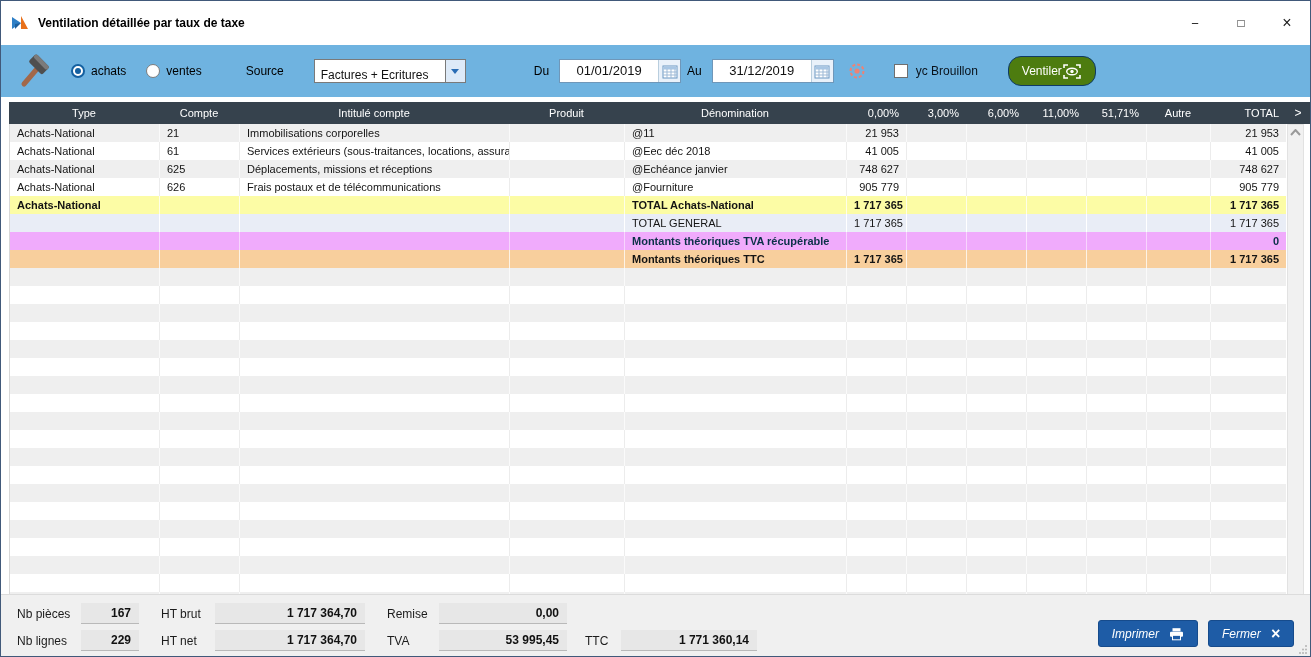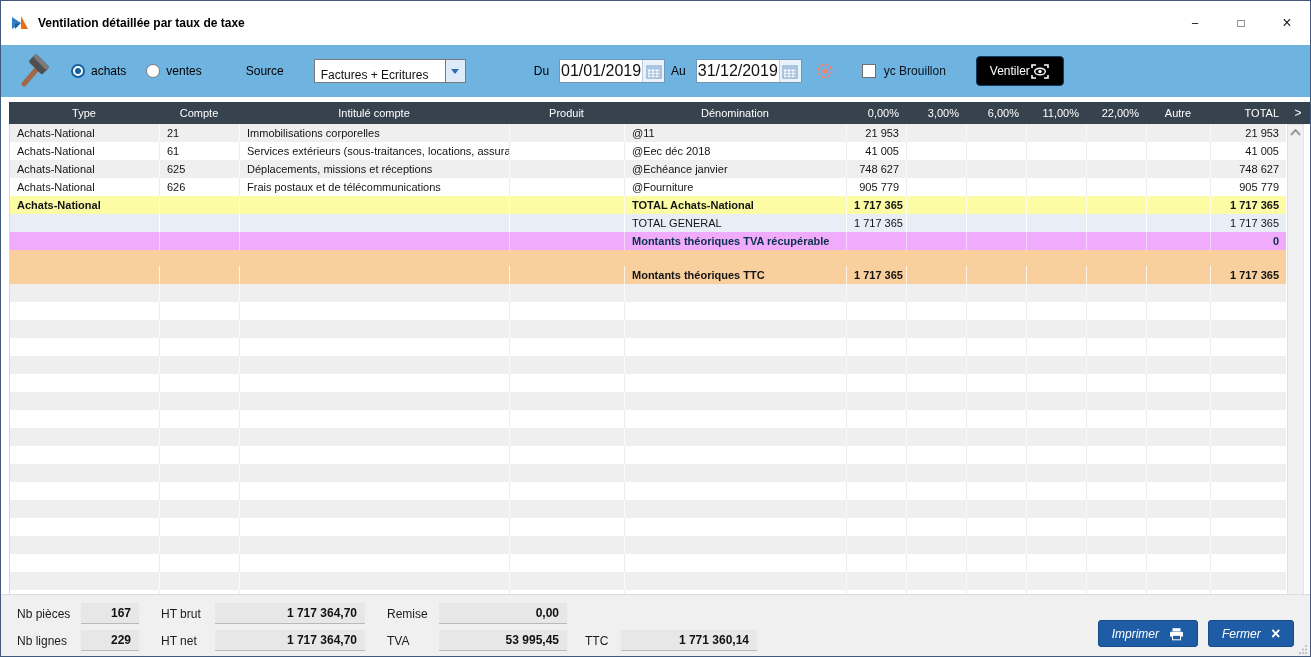--- a/index.html
+++ b/index.html
@@ -24,44 +24,44 @@
   .radio.sel { border:2px solid #1460a0; }
   .radio.sel .dot { width:6px; height:6px; border-radius:50%; background:#1460a0; }
   .radio-wrap .tool-label { margin-left:6px; }
 
   .dd { display:flex; height:24px; margin-left:30px; }
   .dd-text { width:132px; background:#fff; border:1px solid #7a7a7a; font-size:12px; line-height:22px; padding:4px 6px; color:#111; white-space:nowrap; overflow:hidden; }
   .dd-btn { width:20px; background:#ddeaf8; border:1px solid #7a7a7a; border-left:none; display:flex; align-items:center; justify-content:center; }
   .dd-arrow { width:0; height:0; border-left:4px solid transparent; border-right:4px solid transparent; border-top:5px solid #2a6db5; }
 
   .datefield { display:flex; height:24px; border:1px solid #6f97b9; background:#fff; }
-  .date-text { width:82px; text-align:center; font-size:16px; line-height:22px; color:#111; }
+  .date-text { width:98px; text-align:center; font-size:13px; line-height:22px; color:#111; }
   .date-btn { width:22px; background:#e9f1fa; border-left:1px solid #b9cede; display:flex; align-items:center; justify-content:center; }
 
   .checkbox { width:14px; height:14px; background:#fff; border:1px solid #6f6f6f; }
 
-  .ventiler-btn { margin-left:30px; height:30px; background:#000000; border:1px solid #0e3a66; border-radius:4px; color:#fff; font-size:12px; display:flex; align-items:center; padding:0 13px; gap:0; cursor:default; }
+  .ventiler-btn { margin-left:30px; height:30px; background:#4d7c0f; border:1px solid #0e3a66; border-radius:13px; color:#fff; font-size:12px; display:flex; align-items:center; padding:0 13px; gap:0; cursor:default; }
 
   
   .tablewrap { position:relative; margin:5px 0 0 8px; width:1301px; }
   .grid { display:grid; grid-template-columns:150px 80px 270px 115px 222px 60px 60px 60px 60px 60px 64px 76px; width:1277px; }
   .thead { display:flex; background:#36424d; height:22px; width:1301px; }
   .h { color:#fff; font-size:11px; line-height:22px; text-align:center; padding:0 7px; white-space:nowrap; overflow:hidden; }
   .h.num { text-align:right; }
   .chevcell { width:24px; color:#fff; line-height:22px; text-align:center; font-size:12px; }
 
   .tbody { height:486px; overflow:hidden; width:1277px; border-left:1px solid #d8d8d8; }
   .c { height:18px; line-height:18px; font-size:11px; padding:0 7px; white-space:nowrap; overflow:hidden; color:#141414; border-right:1px solid #ececec; }
   .c.num { text-align:right; }
   .row.odd { background:#efefef; } .row.odd .c { border-right-color:#fafafa; }
   .row.even { background:#fff; } .row.even .c { border-right-color:#ececec; }
   .row.yellow { background:#fcfca5; font-weight:700; } .row.yellow .c { border-right-color:rgba(255,255,255,.75); }
   .row.general { background:#e9edf6; } .row.general .c { border-right-color:#ffffff; }
   .row.blue { background:#f0abfc; font-weight:700; } .row.blue .c { color:#0a3047; border-right-color:rgba(255,255,255,.5); }
-  .row.orange { background:#f8cf9d; font-weight:700; } .row.orange .c { border-right-color:rgba(255,255,255,.75);margin-top:16px; }
+  .row.orange { background:#f8cf9d; font-weight:700; } .row.orange .c { border-right-color:rgba(255,255,255,.75); }
 
   .vscroll { position:absolute; left:1278px; top:22px; width:17px; height:486px; background:#f1f1f1; border:1px solid #e2e2e2; display:flex; flex-direction:column; justify-content:space-between; align-items:center; padding:4px 0; }
 
   
   .footer { position:absolute; left:0; right:0; bottom:0; height:62px; background:#f0f0f0; border-top:1px solid #dcdcdc; }
   .frow { display:flex; align-items:center; height:21px; }
   .frow.r1 { margin-top:8px; }
   .frow.r2 { margin-top:6px; }
   .flabel { font-size:12px; color:#1c1c1c; white-space:nowrap; }
   .ffield { background:#e7e7e7; border-bottom:1px solid #b9b9b9; height:21px; line-height:20px; font-size:12px; font-weight:700; text-align:right; padding:0 8px; color:#111; white-space:nowrap; }
@@ -171,21 +171,21 @@
       <div class="grid">
         <div class="h">Type</div>
         <div class="h">Compte</div>
         <div class="h">Intitulé compte</div>
         <div class="h">Produit</div>
         <div class="h">Dénomination</div>
         <div class="h num">0,00%</div>
         <div class="h num">3,00%</div>
         <div class="h num">6,00%</div>
         <div class="h num">11,00%</div>
-        <div class="h num">22,00%</div>
+        <div class="h num">51,71%</div>
         <div class="h">Autre</div>
         <div class="h num">TOTAL</div>
       </div>
       <div class="chevcell">&gt;</div>
     </div>
 
     <div class="tbody" id="table-body">
         <div class="grid row odd">
           <div class="c">Achats-National</div>
           <div class="c">21</div>

